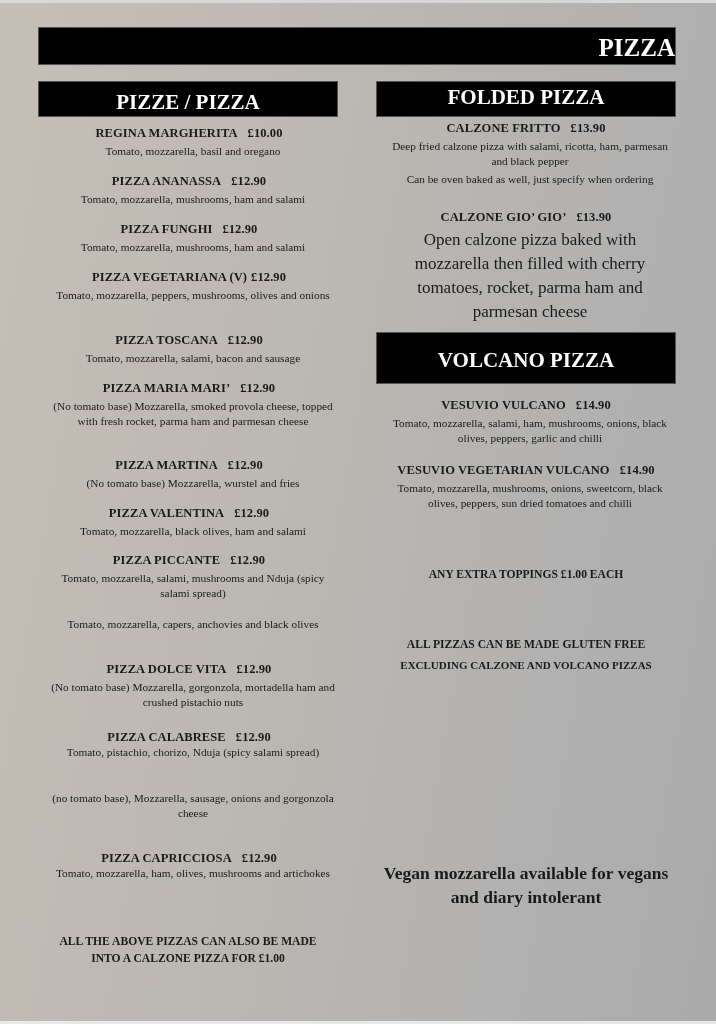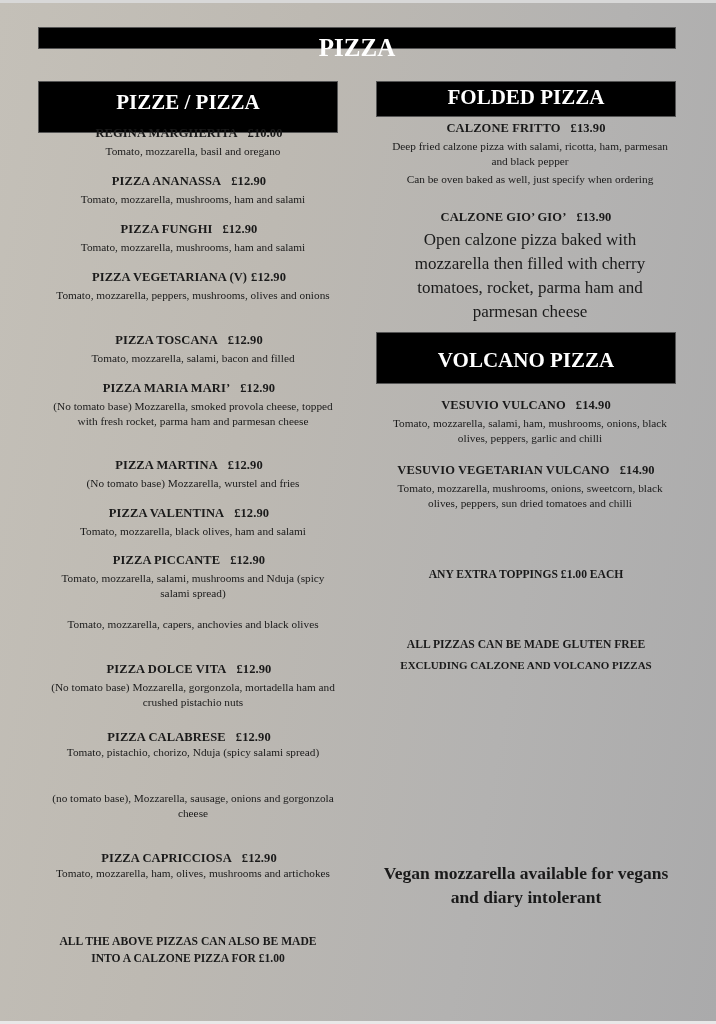--- a/index.html
+++ b/index.html
@@ -9,22 +9,22 @@
     font-family: "Liberation Serif", "DejaVu Serif", serif;
     color:#1a1a1a;
   }
   .topline { position:absolute; left:0; top:0; width:716px; height:3px; background:#d8d8d8; }
   .bottomline { position:absolute; left:0; bottom:0; width:716px; height:3px; background:#e8e8e8; }
   .banner {
     position:absolute; background:#000; color:#fff; text-align:center;
     font-weight:bold; border:1px solid #555; box-sizing:border-box;
   }
   .banner span { display:block; }
-  #main-banner { left:38px; top:27px; width:638px; height:22px; font-size:25px; line-height:40px; }
-  #left-banner { left:38px; top:81px; width:300px; height:52px; font-size:21px; line-height:40px; }
+  #main-banner { left:38px; top:27px; width:638px; height:38px; font-size:25px; line-height:40px;text-align:right; }
+  #left-banner { left:38px; top:81px; width:300px; height:36px; font-size:21px; line-height:40px; }
   #fold-banner { left:376px; top:81px; width:300px; height:36px; font-size:21px; line-height:30px; }
   #volc-banner { left:376px; top:332px; width:300px; height:52px; font-size:21px; line-height:54px; }
 
   .item { position:absolute; text-align:center; }
   .item .name { font-weight:bold; font-size:12.5px; letter-spacing:0.1px; line-height:15px; }
   .item .price { font-weight:bold; font-size:12.5px; margin-left:10px; }
   .item .desc { font-size:11.3px; line-height:15px; margin-top:3px;margin-left:8px; }
   .left .item { left:40px; width:298px; }
   .right .item { left:377px; width:298px; }
   .note { position:absolute; text-align:center; font-weight:bold; font-size:11.6px; line-height:17px; }
@@ -56,21 +56,21 @@
   <div class="item" style="top:222px">
     <div class="name"><span>PIZZA FUNGHI</span><span class="price">£12.90</span></div>
     <div class="desc">Tomato, mozzarella, mushrooms, ham and salami</div>
   </div>
   <div class="item" style="top:270px">
     <div class="name"><span>PIZZA VEGETARIANA (V)</span><span class="price" style="margin-left:4px">£12.90</span></div>
     <div class="desc">Tomato, mozzarella, peppers, mushrooms, olives and onions</div>
   </div>
   <div class="item" style="top:333px">
     <div class="name"><span>PIZZA TOSCANA</span><span class="price">£12.90</span></div>
-    <div class="desc">Tomato, mozzarella, salami, bacon and filled</div>
+    <div class="desc">Tomato, mozzarella, salami, bacon and sausage</div>
   </div>
   <div class="item" style="top:381px">
     <div class="name"><span>PIZZA MARIA MARI’</span><span class="price">£12.90</span></div>
     <div class="desc">(No tomato base)  Mozzarella, smoked provola cheese, topped with fresh rocket, parma ham and parmesan cheese</div>
   </div>
   <div class="item" style="top:458px">
     <div class="name"><span>PIZZA MARTINA</span><span class="price">£12.90</span></div>
     <div class="desc">(No tomato base)  Mozzarella, wurstel and fries</div>
   </div>
   <div class="item" style="top:506px">

